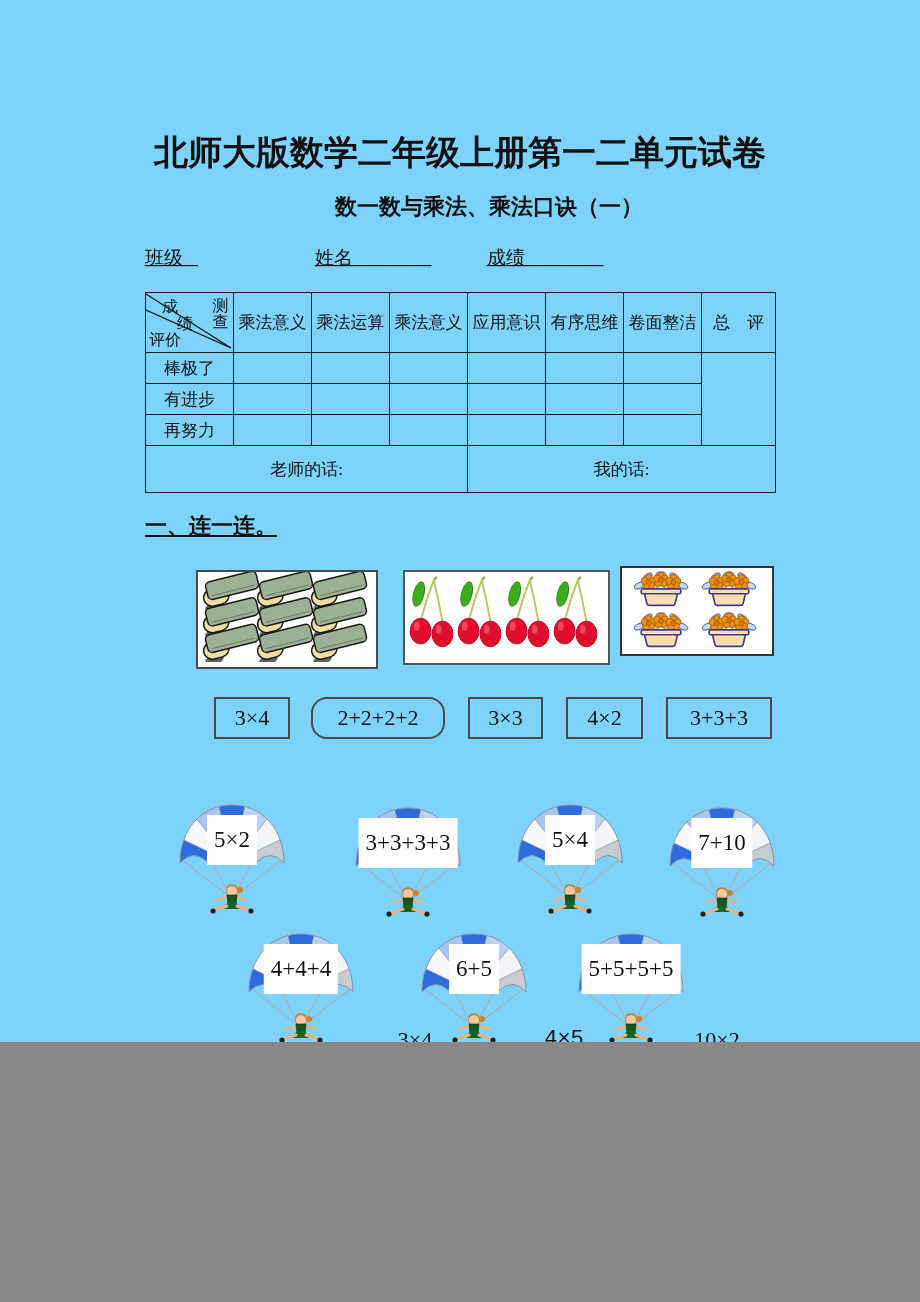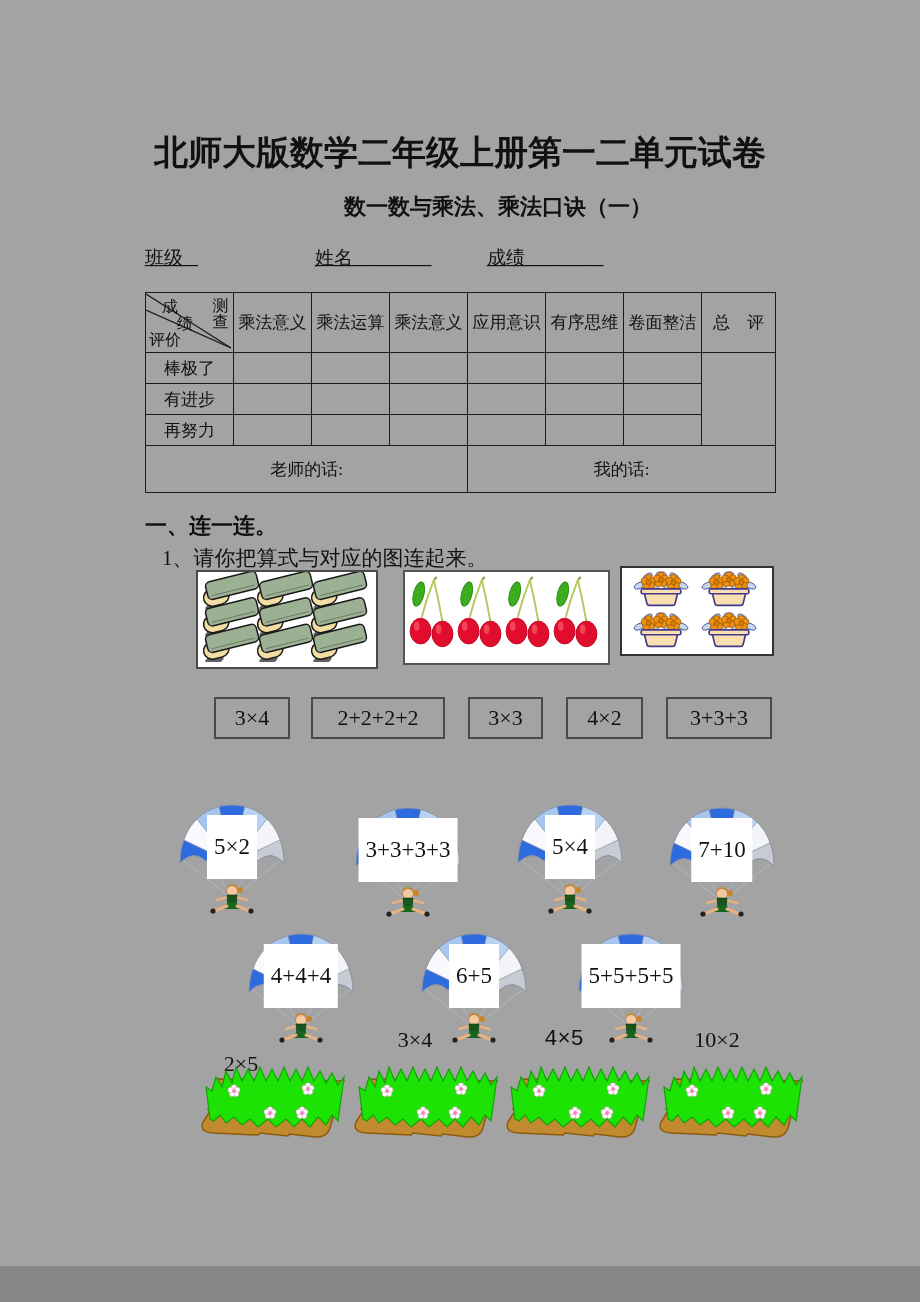--- a/index.html
+++ b/index.html
@@ -1,22 +1,22 @@
 <!DOCTYPE html>
 <html><head>
 <meta charset="utf-8">
 <style>
   html,body{margin:0;padding:0;background:#888;}
-  #page{position:relative;width:920px;height:1266px;background:#a3a3a3;margin:0 auto;
+  #page{position:relative;width:920px;height:1042px;background:#7dd3fc;margin:0 auto;
         font-family:"Liberation Serif","DejaVu Serif",serif;color:#111;overflow:hidden;}
   svg symbol{overflow:visible;}
   
   .title{position:absolute;top:130px;left:0;width:920px;text-align:center;
          font-size:34px;font-weight:bold;letter-spacing:0px;}
-  .subtitle{position:absolute;top:192px;left:344px;font-size:22px;font-weight:bold;
+  .subtitle{position:absolute;top:192px;left:335px;font-size:22px;font-weight:bold;
             font-family:"Liberation Sans","DejaVu Sans",sans-serif;}
   
   .info{position:absolute;top:245px;left:0;width:920px;font-size:19px;
         font-family:"Liberation Sans","DejaVu Sans",sans-serif;}
   .info span{position:absolute;white-space:pre;}
   .inf-class{left:145px;} .inf-name{left:315px;} .inf-score{left:487px;}
   
   table.eval{position:absolute;left:145px;top:292px;border-collapse:collapse;table-layout:fixed;}
   table.eval td,table.eval th{border:1.5px solid #1a1a1a;font-size:17px;font-weight:normal;
         text-align:center;padding:0;}
@@ -24,43 +24,43 @@
   table.eval .drow{height:31px;}
   table.eval .brow{height:47px;}
   td.corner{position:relative;padding:0;}
   .corner svg{position:absolute;left:0;top:0;}
   .corner span{position:absolute;font-size:16px;line-height:1;}
   .c-cheng{left:16px;top:6px;} .c-cecha{left:62px;top:5px;}
   .c-ji{left:31px;top:23px;} .c-pingjia{left:3px;top:39px;}
   td.note{text-align:left;padding-left:8px;font-size:17px;}
   
   .sec-head{position:absolute;left:145px;top:511px;font-size:22px;font-weight:bold;
-            font-family:"Liberation Sans","DejaVu Sans",sans-serif;}
+            font-family:"Liberation Sans","DejaVu Sans",sans-serif;text-decoration:underline;}
   .item1{position:absolute;left:162px;top:544px;font-size:21px;}
   
   .picbox{position:absolute;background:#fff;}
   .box-books{left:196px;top:570px;width:178px;height:95px;border:2.5px solid #4a4a4a;}
   .box-cherries{left:403px;top:570px;width:203px;height:91px;border:2.5px solid #555;}
   .box-baskets{left:620px;top:566px;width:150px;height:86px;border:2px solid #333;}
   
   .expr-box{position:absolute;top:697px;height:38px;line-height:38px;border:2px solid #4a4a4a;
             text-align:center;font-size:22px;}
   .expr-box:nth-child(1){left:214px;width:72px;}
-  .expr-box:nth-child(2){left:311px;width:130px;}
+  .expr-box:nth-child(2){left:311px;width:130px;border-radius:16px;}
   .expr-box:nth-child(3){left:468px;width:71px;}
   .expr-box:nth-child(4){left:566px;width:73px;}
   .expr-box:nth-child(5){left:666px;width:102px;}
   
   .item2{position:absolute;left:150px;top:750px;font-size:21px;display:flex;align-items:center;}
   .item2 svg{display:block;margin:0 2px;}
   
   .chute{position:absolute;width:120px;height:126px;}
   .chute svg{position:absolute;left:0;top:0;}
   .chute-label{position:absolute;top:22px;left:50%;transform:translateX(-50%);
-               background:#fff;padding:19px 7px;font-size:23px;white-space:nowrap;text-align:center;}
+               background:#fff;padding:12px 7px;font-size:23px;white-space:nowrap;text-align:center;}
   #prow1 .chute:nth-child(1){left:172px;top:793px;}
   #prow1 .chute:nth-child(2){left:348px;top:796px;}
   #prow1 .chute:nth-child(3){left:510px;top:793px;}
   #prow1 .chute:nth-child(4){left:662px;top:796px;}
   #prow2 .chute:nth-child(1){left:241px;top:922px;}
   #prow2 .chute:nth-child(2){left:414px;top:922px;}
   #prow2 .chute:nth-child(3){left:571px;top:922px;}
   
   .glabel{position:absolute;top:1027px;transform:translateX(-50%);font-size:22px;white-space:nowrap;}
   #glabels .glabel:nth-child(1){left:241px;margin-top:24px;}
@@ -271,21 +271,20 @@
           <td></td>
     </tr>
     <tr class="brow">
       <td class="note" colspan="4">老师的话:</td>
       <td class="note" colspan="4">我的话:</td>
     </tr>
   </tbody>
     </table>
 
   <div class="sec-head">一、连一连。</div>
-  <div class="item1">1、请你把算式与对应的图连起来。</div>
 
   <div class="picbox box-books">
     <svg id="books-svg" width="173" height="90">
         <use href="#sym-book" x="2" y="1" width="62" height="36"></use>
         <use href="#sym-book" x="56" y="1" width="62" height="36"></use>
         <use href="#sym-book" x="110" y="1" width="62" height="36"></use>
         <use href="#sym-book" x="2" y="27.5" width="62" height="36"></use>
         <use href="#sym-book" x="56" y="27.5" width="62" height="36"></use>
         <use href="#sym-book" x="110" y="27.5" width="62" height="36"></use>
         <use href="#sym-book" x="2" y="54" width="62" height="36"></use>

